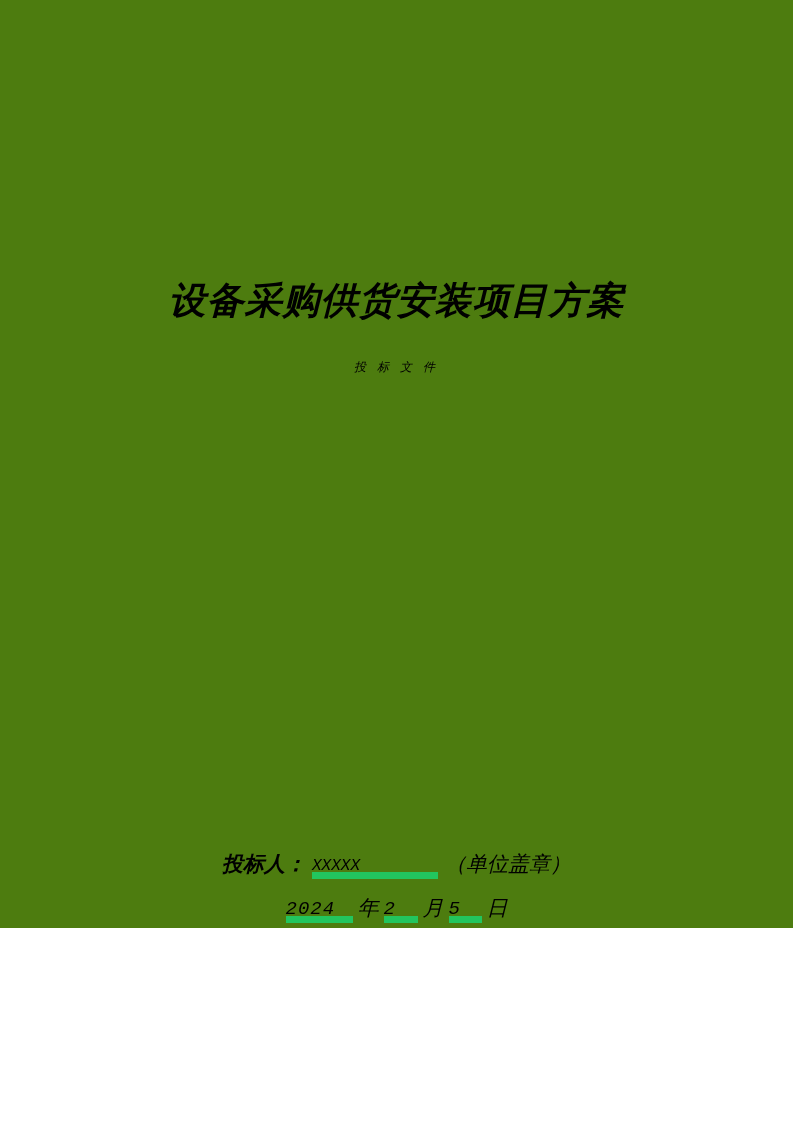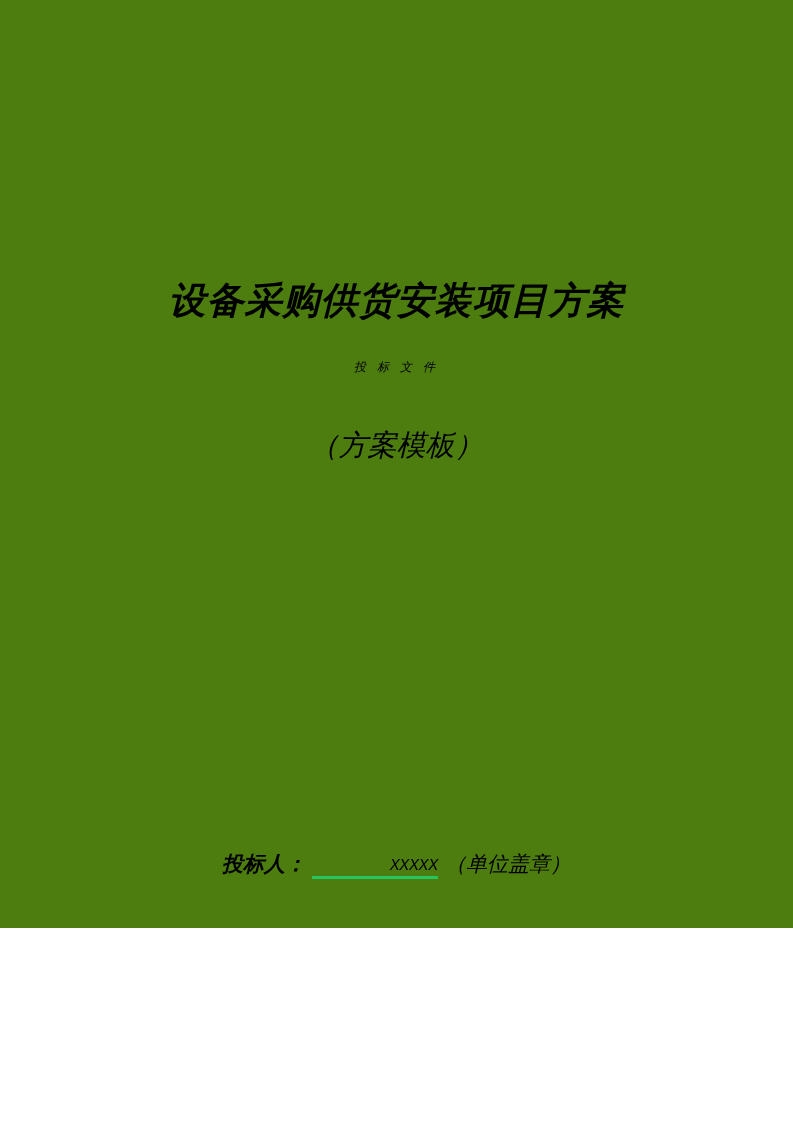--- a/index.html
+++ b/index.html
@@ -51,22 +51,22 @@
     line-height: 30px;
   }
   .date-line {
     top: 893px;
     font-size: 21px;
     line-height: 30px;
   }
   .bold-label { font-weight: bold; }
   .blank {
     display: inline-block;
-    border-bottom: 3px solid #22c55e;
-    text-align: right;
+    border-bottom: 7px solid #22c55e;
+    text-align: left;
     vertical-align: bottom;
     line-height: 28px;
     height: 30px;
   }
   .blank-bidder { width: 126px; margin-left: 6px; margin-right: 7px; }
   .blank-year  { width: 67px; margin-right: 5px; }
   .blank-month { width: 34px; margin-left: 5px; margin-right: 5px; }
   .blank-day   { width: 33px; margin-left: 5px; margin-right: 5px; }
   .mono-value {
     font-family: "Liberation Mono", "DejaVu Sans Mono", monospace;
@@ -81,22 +81,24 @@
 </style>
 </head>
 <body>
 
 <div class="page">
 
   <div class="line doc-title">设备采购供货安装项目方案</div>
 
   <div class="line doc-subtitle">投 标 文 件</div>
 
-  <div class="line template-note">（方案模板）</div>
 
   <div class="line bidder-line">
     <span class="bold-label">投标人：</span><span class="blank blank-bidder"><span class="mono-value bidder-value">XXXXX</span></span><span>（单位盖章）</span>
   </div>
 
+  <div class="line date-line">
+    <span class="blank blank-year"><span class="mono-value date-value">2024</span></span><span>年</span><span class="blank blank-month"><span class="mono-value date-value">2</span></span><span>月</span><span class="blank blank-day"><span class="mono-value date-value">5</span></span><span>日</span>
+  </div>
 
   <div class="line page-number">1</div>
 
 </div>
 
 </body></html>

